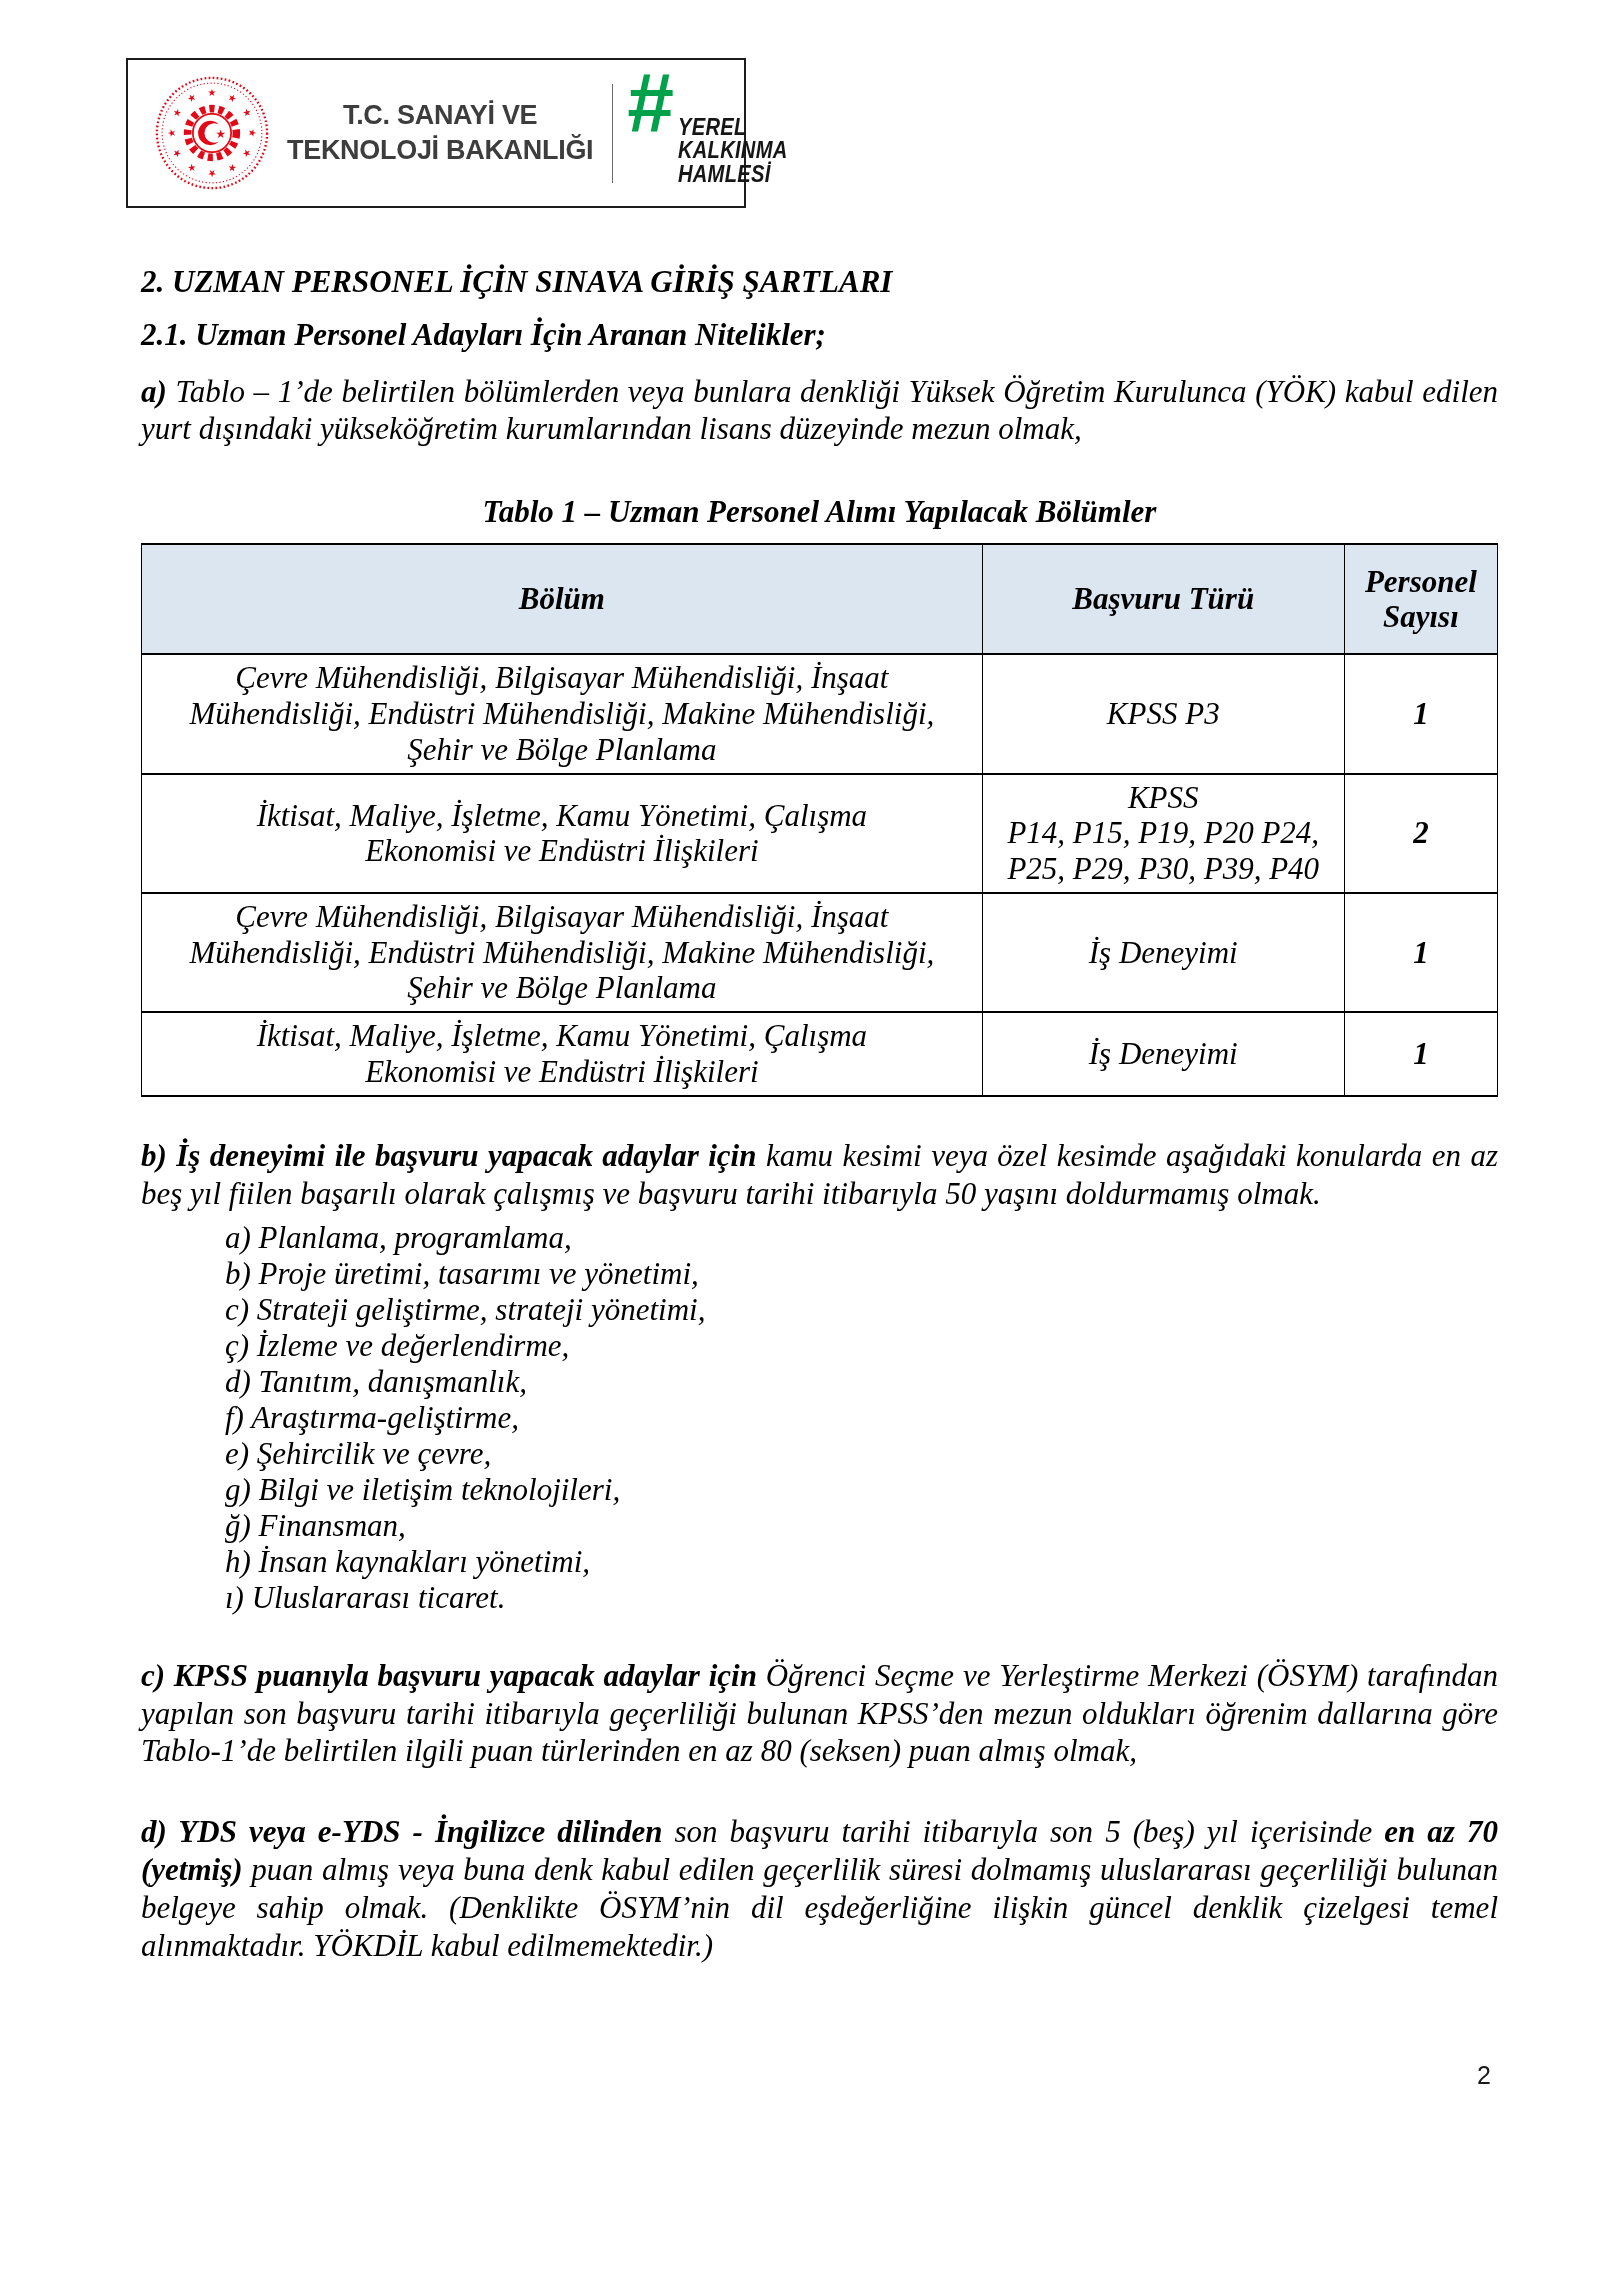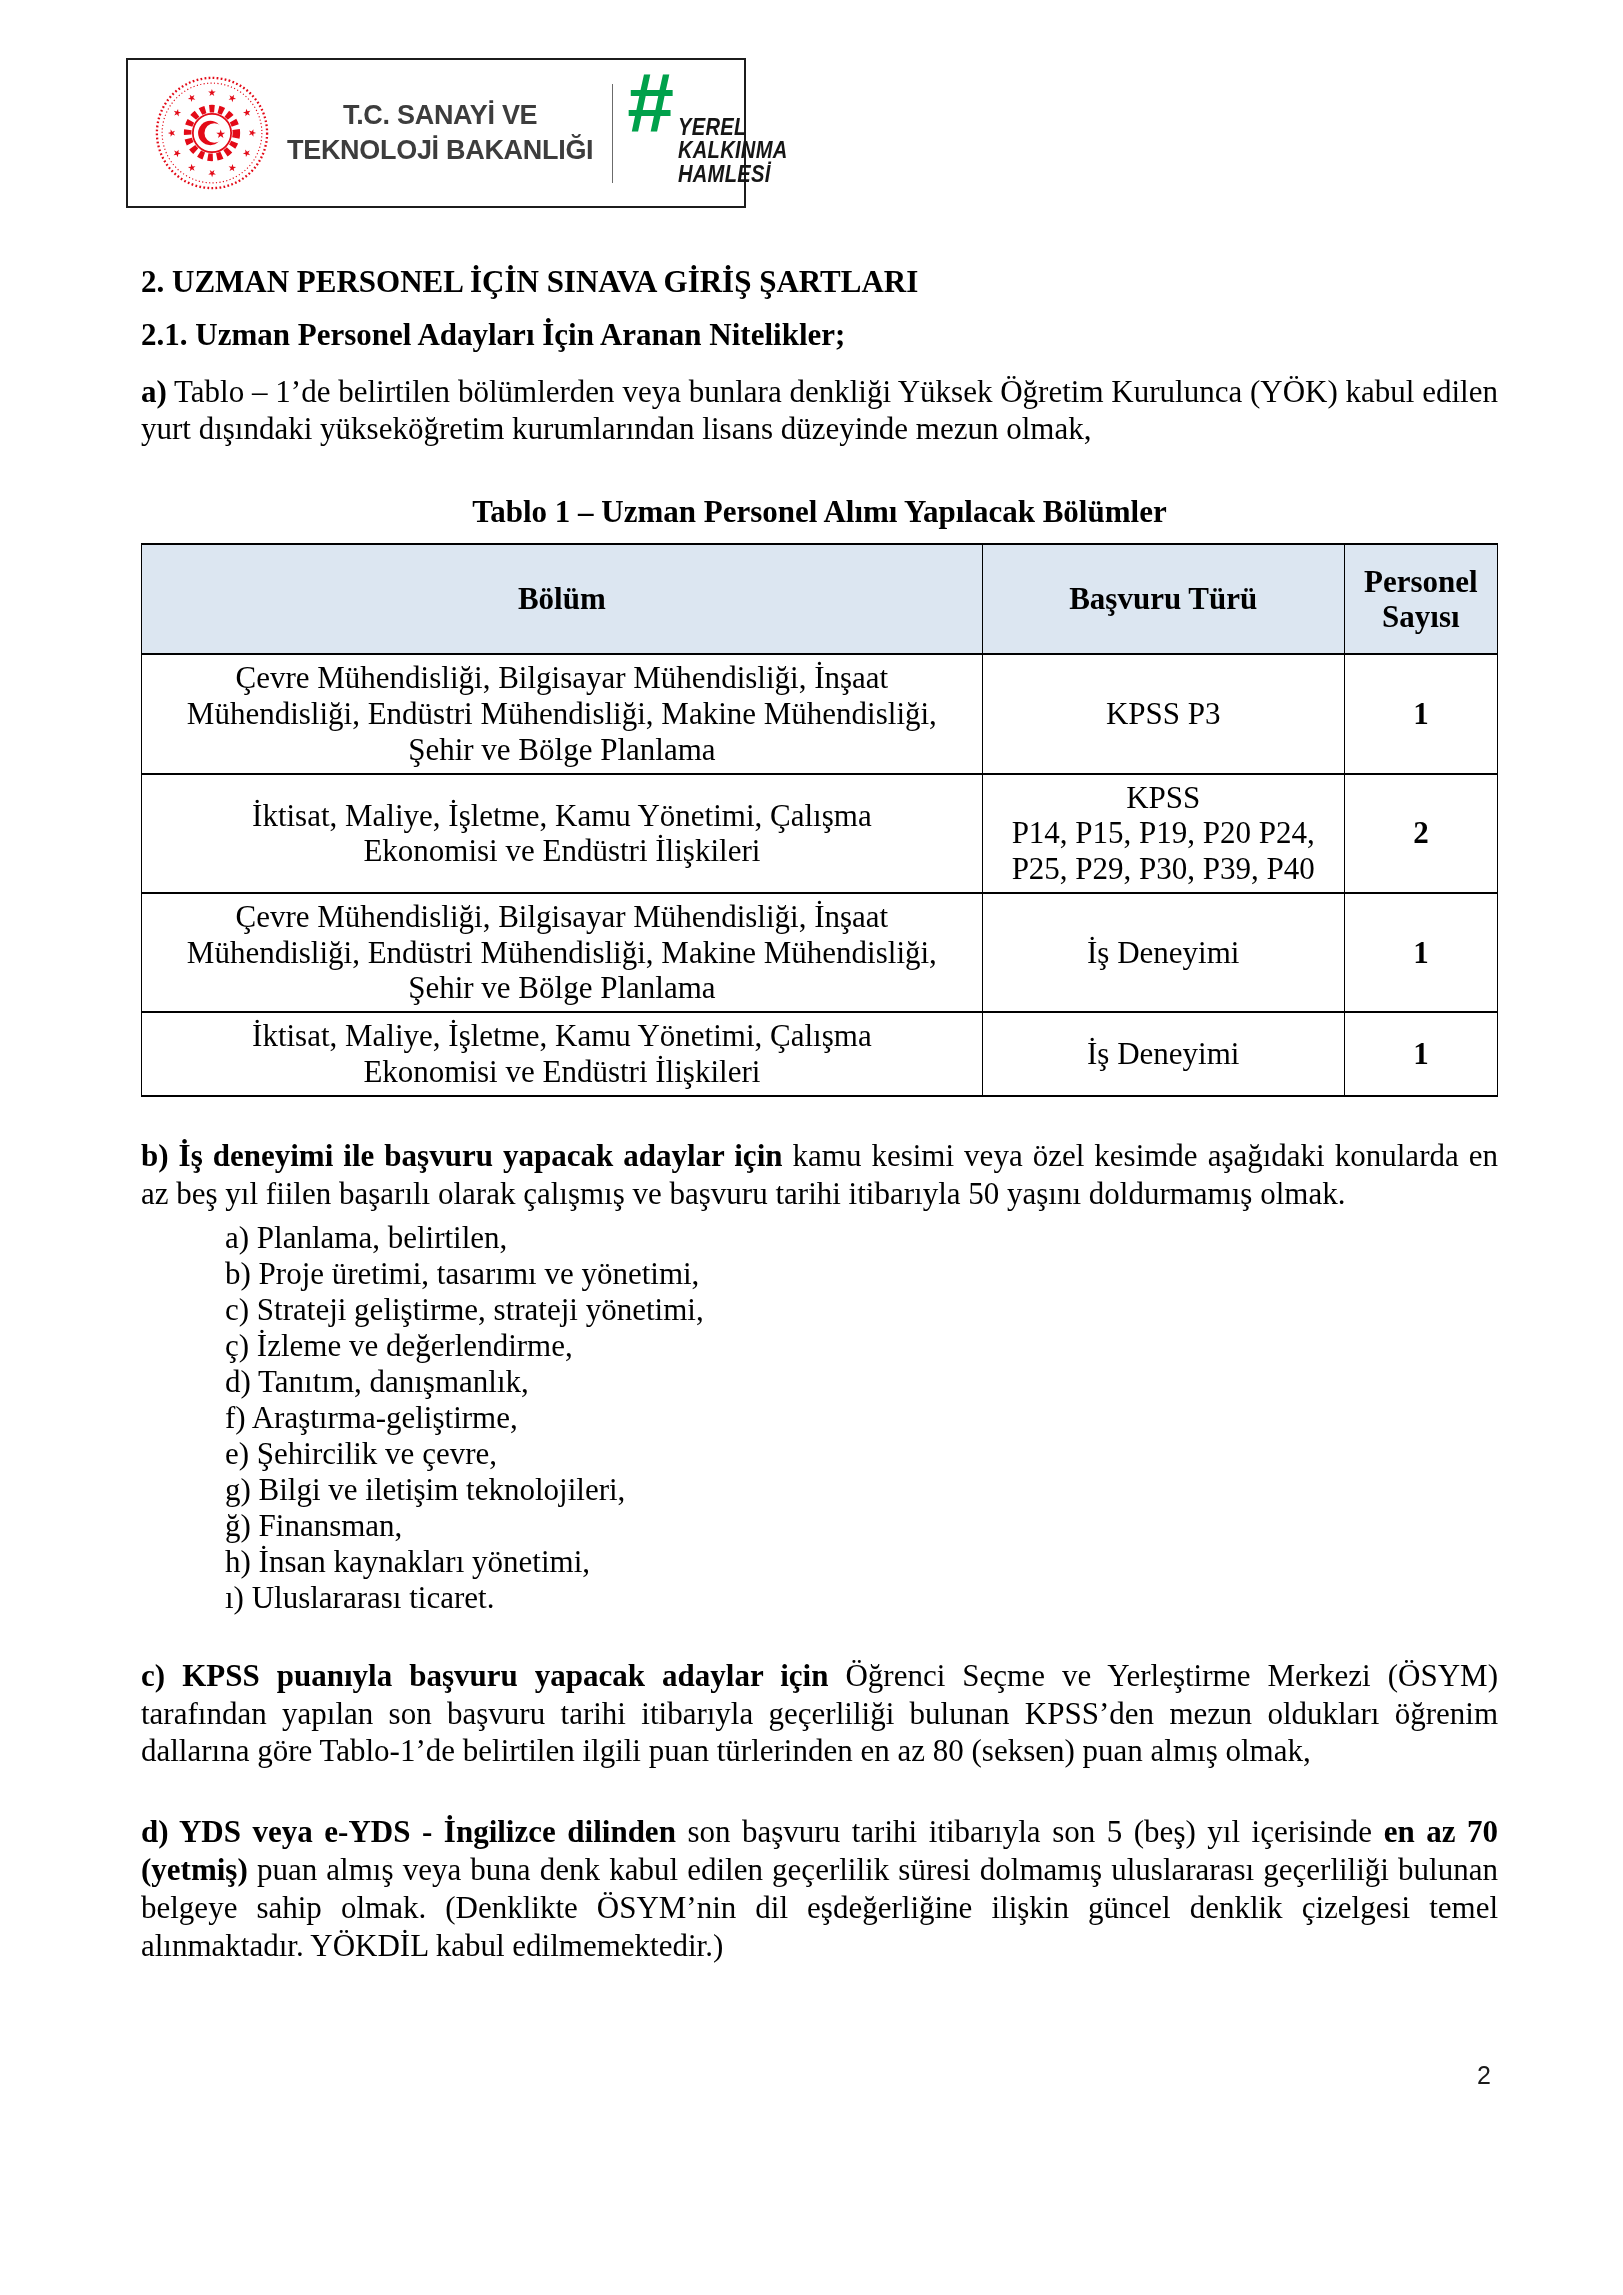--- a/index.html
+++ b/index.html
@@ -52,21 +52,21 @@
     text-align:center;
     font-family:"Liberation Sans", sans-serif;
     color:#3a3a3a;
   }
   .marka-star { width:99px; height:98px; }
   .marka-name { font-size:44px; font-weight:bold; letter-spacing:3.3px; line-height:1; margin-top:1.3px; }
   .marka-sub  { font-size:17px; font-weight:bold; letter-spacing:1.6px; line-height:1.28; margin-top:3.9px; }
   .marka-sub2 { font-size:17px; font-weight:bold; letter-spacing:1.6px; line-height:1.28; }
 
   
-  .content { margin:0 125px 0 141px; }
+  .content { margin:0 125px 0 141px;font-style:italic; }
   .section-title { font-size:31px; font-weight:bold; margin-top:22px; }
   .section-subtitle { font-size:31px; font-weight:bold; margin-top:17px; }
   .para { text-align:justify; line-height:1.22; margin-top:19.6px; }
   .table-title { text-align:center; font-weight:bold; margin-top:46px; }
 
   table.t1 { width:100%; border-collapse:collapse; margin-top:13px; }
   .t1 th, .t1 td {
     border-left:1.3px solid #000; border-right:1.3px solid #000;
     border-top:2.6px solid #000; border-bottom:2.6px solid #000;
     text-align:center; vertical-align:middle;
@@ -186,21 +186,21 @@
 Ekonomisi ve Endüstri İlişkileri</td>
           <td>İş Deneyimi</td>
           <td class="count">1</td>
         </tr>
       </tbody>
     </table>
 
     <p class="para" style="margin-top:40px;"><b>b) İş deneyimi ile başvuru yapacak adaylar için</b><span> kamu kesimi veya özel kesimde aşağıdaki konularda en az beş yıl fiilen başarılı olarak çalışmış ve başvuru tarihi itibarıyla 50 yaşını doldurmamış olmak.</span></p>
 
     <ul class="topics">
-      <li>a) Planlama, belirtilen,</li>
+      <li>a) Planlama, programlama,</li>
       <li>b) Proje üretimi, tasarımı ve yönetimi,</li>
       <li>c) Strateji geliştirme, strateji yönetimi,</li>
       <li>ç) İzleme ve değerlendirme,</li>
       <li>d) Tanıtım, danışmanlık,</li>
       <li>f) Araştırma-geliştirme,</li>
       <li>e) Şehircilik ve çevre,</li>
       <li>g) Bilgi ve iletişim teknolojileri,</li>
       <li>ğ) Finansman,</li>
       <li>h) İnsan kaynakları yönetimi,</li>
       <li>ı) Uluslararası ticaret.</li>

